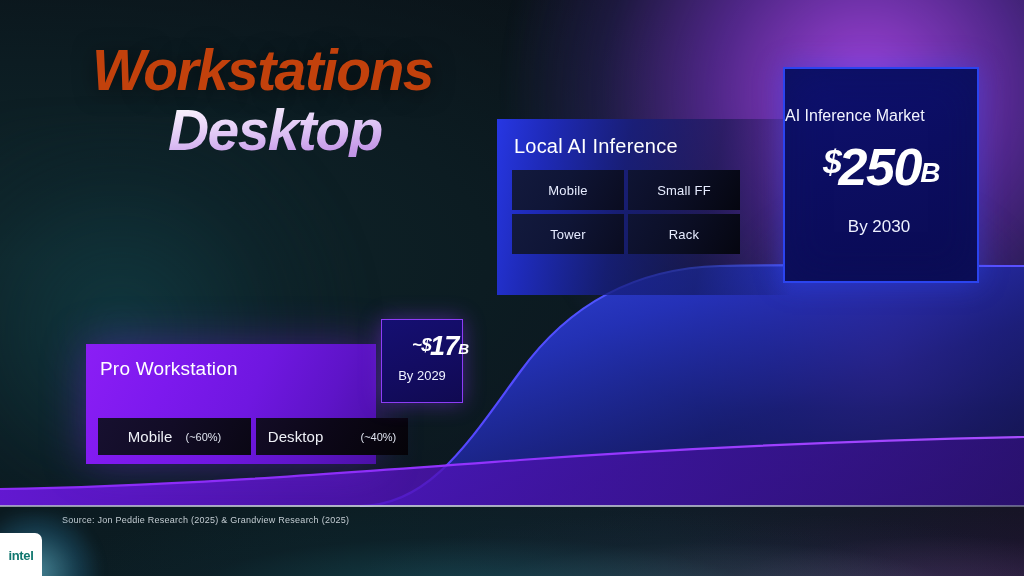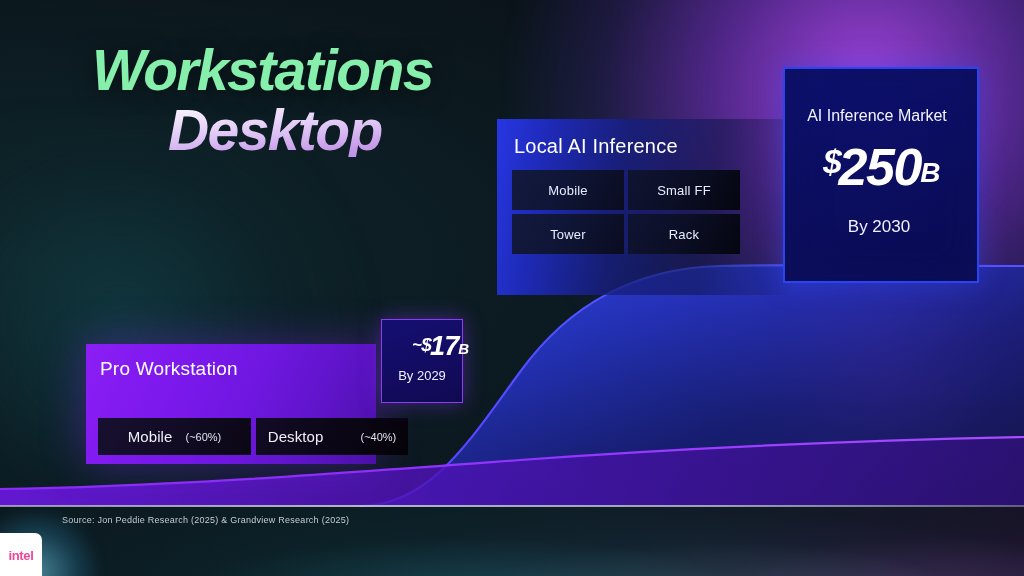--- a/index.html
+++ b/index.html
@@ -40,21 +40,21 @@
       radial-gradient(42% 150% at 92% 120%, rgba(120,70,150,.38) 0%, rgba(40,25,70,.15) 52%, rgba(10,18,26,0) 78%),
       linear-gradient(90deg,#0b1a20 0%,#0c1e24 35%,#101d28 65%,#171426 100%);
   }
   .divider{position:absolute;left:0;top:505px;width:1024px;height:2px;
     background:linear-gradient(90deg, rgba(190,200,205,.70) 0%, rgba(200,210,215,.85) 35%, rgba(185,195,205,.80) 70%, rgba(150,160,175,.55) 100%);}
 
   
   .title{position:absolute;left:92px;top:44px;line-height:.94;}
   .title .l1{
     font-size:57px;font-weight:bold;font-style:italic;letter-spacing:-1.6px;
-    color:#86efac;display:block;
+    color:#c2410c;display:block;
     text-shadow:0 2px 22px rgba(0,0,0,.55);
   }
   .title .l2{
     font-size:57px;font-weight:bold;font-style:italic;letter-spacing:-1.6px;
     display:block;margin-left:76px;margin-top:6px;
     background:linear-gradient(175deg,#ffffff 0%,#f1e2fb 22%,#dcc0f4 52%,#c79be9 78%,#bb8ee2 100%);
     -webkit-background-clip:text;background-clip:text;color:transparent;
   }
 
   
@@ -70,21 +70,21 @@
     background:linear-gradient(120deg,#131a3e 0%,#0f1536 45%,#0a0c20 100%);
   }
   .chip-dk.dark2{background:linear-gradient(120deg,#0f1434 0%,#0b0e24 50%,#050610 100%);}
 
   
   .card-market{position:absolute;left:783px;top:67px;width:192px;height:212px;
     background:linear-gradient(160deg,#0e1170 0%,#0c0e62 45%,#0a0b52 100%);
     border:2px solid #2b44ef;
     box-shadow:0 0 26px rgba(45,70,240,.45), inset 0 0 40px rgba(12,16,90,.8);
   }
-  .card-market .cm-title{position:absolute;left:0;right:8px;top:38px;text-align:center;font-size:16px;color:#f2f4ff;}
+  .card-market .cm-title{position:absolute;left:0;right:8px;top:38px;text-align:left;font-size:16px;color:#f2f4ff;}
   .card-market .cm-big{position:absolute;left:0;right:0;top:72px;text-align:center;
     font-size:52px;font-weight:bold;font-style:italic;color:#fff;letter-spacing:-1.4px;line-height:1;}
   .card-market .cm-big .cur{font-size:34px;vertical-align:12px;margin-right:-2px;}
   .card-market .cm-big .suf{font-size:28px;vertical-align:3px;margin-left:-1px;}
   .card-market .cm-sub{position:absolute;left:0;right:4px;top:148px;text-align:center;font-size:17px;color:#eef1ff;}
 
   
   .panel-purple{position:absolute;left:86px;top:344px;width:290px;height:120px;
     background:linear-gradient(115deg,#8b1ef5 0%,#7d19ee 28%,#6f17e0 55%,#5e14c8 78%,#4a10a6 100%);
     box-shadow:0 0 44px rgba(130,35,240,.40);
@@ -113,21 +113,21 @@
   .card-pro .cp-sub{position:absolute;left:0;right:0;top:48px;text-align:center;font-size:13px;color:#eef1ff;}
 
   
   .source{position:absolute;left:62px;top:515px;font-size:9px;color:#c3ccd2;letter-spacing:.25px;}
   .logo-glow{position:absolute;left:-34px;top:512px;width:140px;height:120px;
     background:radial-gradient(circle at 50% 50%, rgba(120,220,245,.55) 0%, rgba(50,150,200,.25) 45%, rgba(10,40,60,0) 72%);
     filter:blur(5px);}
   .logo{position:absolute;left:0px;top:533px;width:42px;height:43px;background:#ffffff;
     border-top-right-radius:7px;border-top-left-radius:0;
     display:flex;align-items:center;justify-content:center;}
-  .logo .txt{font-size:13px;font-weight:bold;color:#ec4899;letter-spacing:-.3px;
+  .logo .txt{font-size:13px;font-weight:bold;color:#0f766e;letter-spacing:-.3px;
     transform:translateY(1px);}
 </style>
 </head>
 <body>
 
 <div id="slide">
 
   <div class="bg-base"></div>
   <div class="glow-leftdeep"></div>
   <div class="glow-topright"></div>

